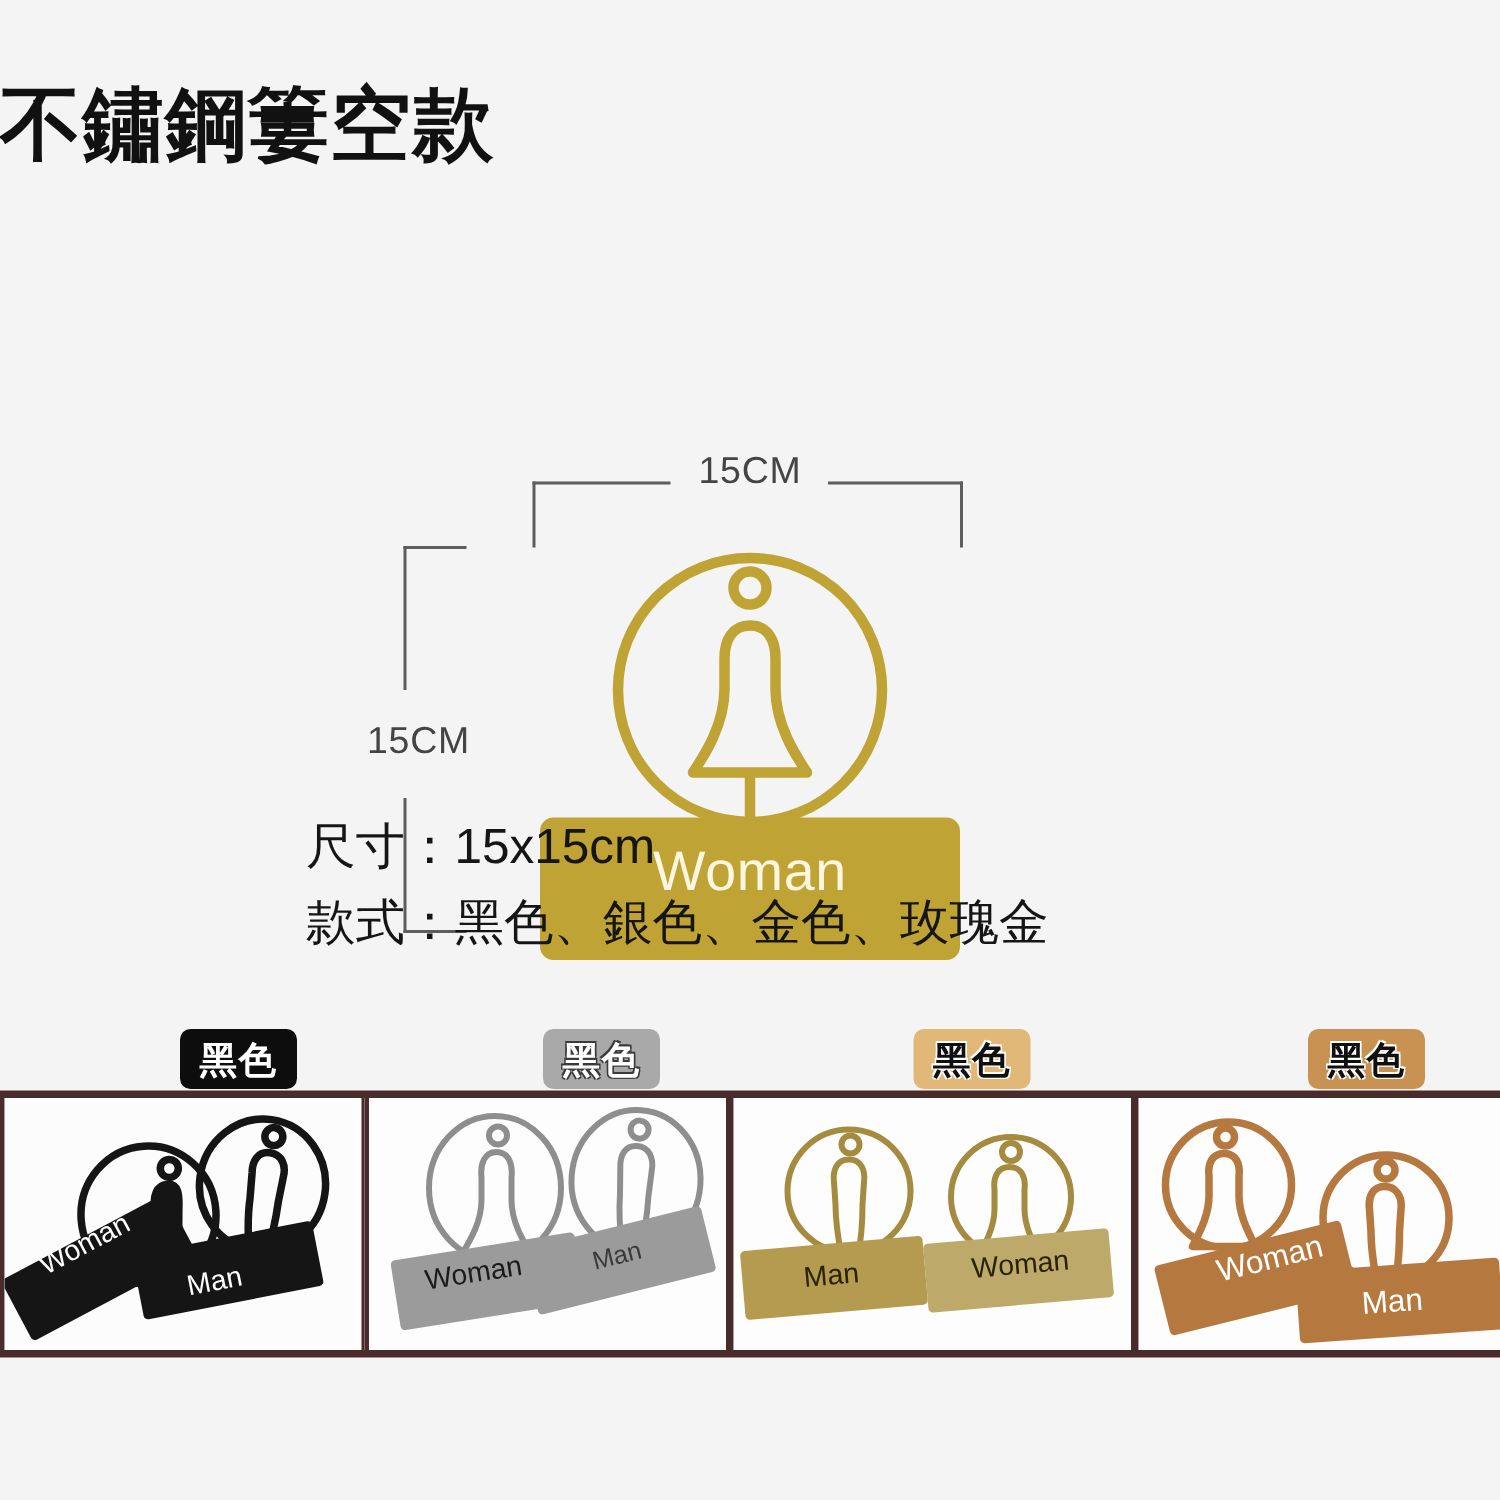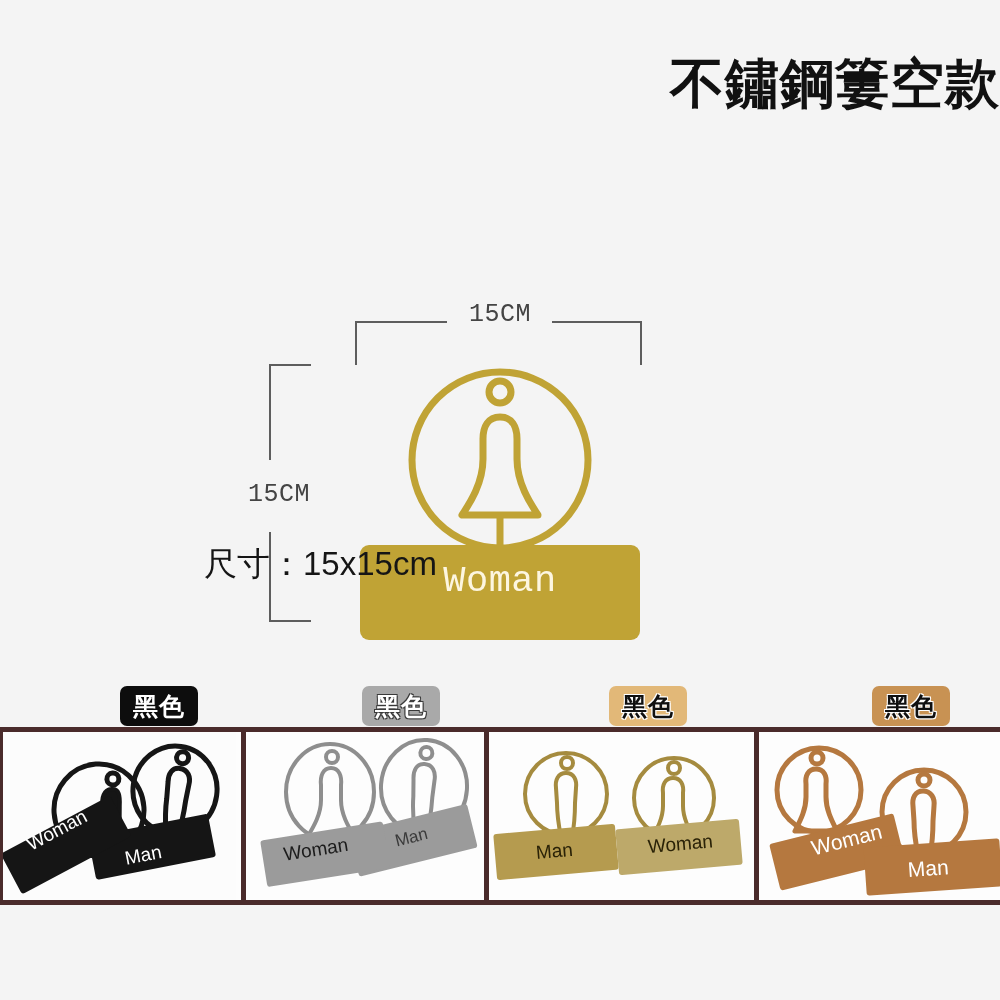--- a/index.html
+++ b/index.html
@@ -20,36 +20,35 @@
     width: 1000px;
     height: 1000px;
   }
 
   
   .title {
     position: absolute;
     left: 0;
     top: 52px;
     width: 1000px;
-    text-align: right;
+    text-align: left;
     font-size: 54px;
     font-weight: bold;
     color: #111111;
     letter-spacing: 1px;
     line-height: 1.15;
   }
 
   
   .diagram {
     position: absolute;
     left: 0;
     top: 140px;
     width: 1000px;
     height: 380px;
-    font-family: Liberation Mono, monospace;
   }
 
   
   .bracket-top-left {
     position: absolute;
     left: 355px;
     top: 181px;
     width: 90px;
     height: 42px;
     border-left: 2px solid #5d5d5d;
@@ -227,20 +226,21 @@
       <line x1="150" y1="160" x2="150" y2="205" stroke="#c0a335" stroke-width="7"></line>
 
       <rect x="10" y="190" width="280" height="95" rx="9" fill="#c0a335"></rect>
     </svg>
 
     <div class="plate-text">Woman</div>
   </div>
 
   <div class="specs">
     <div class="spec-line">尺寸：15x15cm</div>
+    <div class="spec-line">款式：黑色、銀色、金色、玫瑰金</div>
   </div>
 
   <div class="badges">
     <div class="badge b1">黑色</div>
     <div class="badge b2">黑色</div>
     <div class="badge b3">黑色</div>
     <div class="badge b4">黑色</div>
   </div>
 
   <div class="photo-strip">

